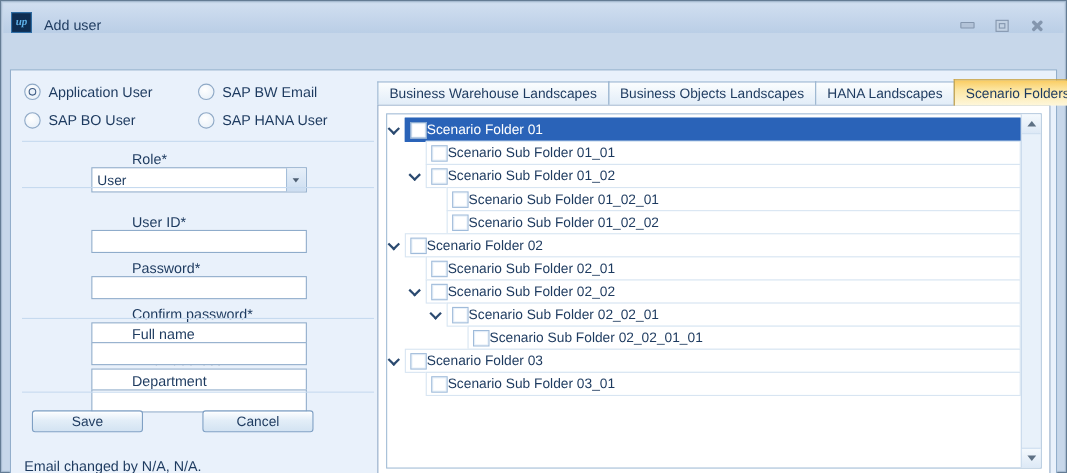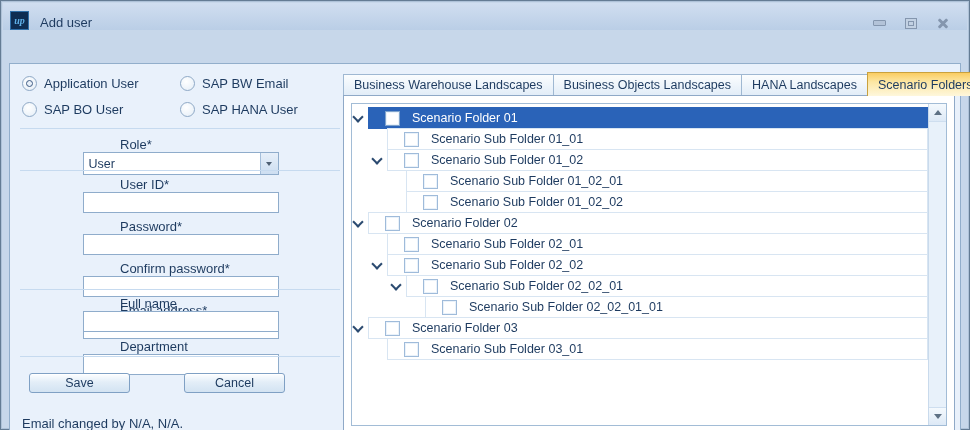--- a/index.html
+++ b/index.html
@@ -48,21 +48,21 @@
        font-size:12px;padding:0 4px;font-family:"Liberation Sans",sans-serif;outline:none;color:#1D3A5F;}
   #role-row{top:73px;}
   .combo{width:196px;height:23px;border:1px solid #8FACCB;background:#fff;box-sizing:border-box;
          display:flex;align-items:stretch;}
   .combo-value{flex:1;display:flex;align-items:center;padding-left:5px;font-size:12.5px;color:#1D3A5F;}
   .combo-btn{width:17px;background:linear-gradient(#E6EFF9,#CDDEF1);border-left:1px solid #A4BEDA;
              display:flex;align-items:center;justify-content:center;}
   .caret-down{width:0;height:0;border-left:3.5px solid transparent;border-right:3.5px solid transparent;
               border-top:4px solid #4E5F73;}
   .fields-stack{position:absolute;left:12px;display:flex;flex-direction:column;gap:6px;}
-  #fields-required{top:113px;}
+  #fields-required{top:130px;}
   #fields-optional{top:232px;gap:7px;}
   .fields-stack .form-row{position:static;}
 
   .btn{position:absolute;top:309px;width:101px;height:20px;border:1px solid #7FA0C4;border-radius:3px;
        background:linear-gradient(#FDFEFF,#E3EEF8 45%,#D3E3F2);color:#1D3A5F;font-size:12.5px;
        font-family:"Liberation Sans",sans-serif;display:flex;align-items:center;justify-content:center;
        box-sizing:border-box;box-shadow:inset 0 1px 0 #fff;}
   #save-btn{left:19px;} #cancel-btn{left:174px;}
   .footer-note{position:absolute;left:12px;top:352px;font-size:13px;color:#1D3A5F;}
 
@@ -78,21 +78,21 @@
 
   
   .tree{position:absolute;left:7px;top:7px;right:7px;bottom:8px;border:1px solid #A2BCD6;background:#fff;}
   .tree-rows{position:absolute;left:1px;top:3px;right:18px;}
   .tree-row{display:flex;height:22px;align-items:stretch;}
   .tree-row:not(:first-child){margin-top:-1px;}
   .indent{display:flex;align-items:center;justify-content:flex-end;padding-right:6px;
           box-sizing:border-box;flex:0 0 auto;}
   .chevron{width:6px;height:6px;border-right:2px solid #2B4A70;border-bottom:2px solid #2B4A70;
            transform:rotate(45deg);margin-top:-3px;}
-  .cell{flex:1;border:1px solid #D8E5F2;display:flex;align-items:center;gap:12px;padding-left:16px;
+  .cell{flex:1;border:1px solid #D8E5F2;display:flex;align-items:center;gap:0;padding-left:4px;
         font-size:12.5px;color:#1D3A5F;background:#fff;box-sizing:border-box;}
   .cb{width:13px;height:13px;border:1px solid #9FBBDA;background:#fff;flex:0 0 auto;
       box-shadow:inset 0 0 0 1px #EAF2FA;}
   .cell.selected{color:#fff;}
   .cell.selected .cb{border-color:#7FA3CC;}
 
   
   .vscroll{position:absolute;top:0;right:0;bottom:0;width:17px;background:#E8F1FA;
            border-left:1px solid #C9DAEC;}
   .scroll-btn{position:absolute;left:0;right:0;height:17px;background:linear-gradient(#F4F9FD,#DDE9F6);

